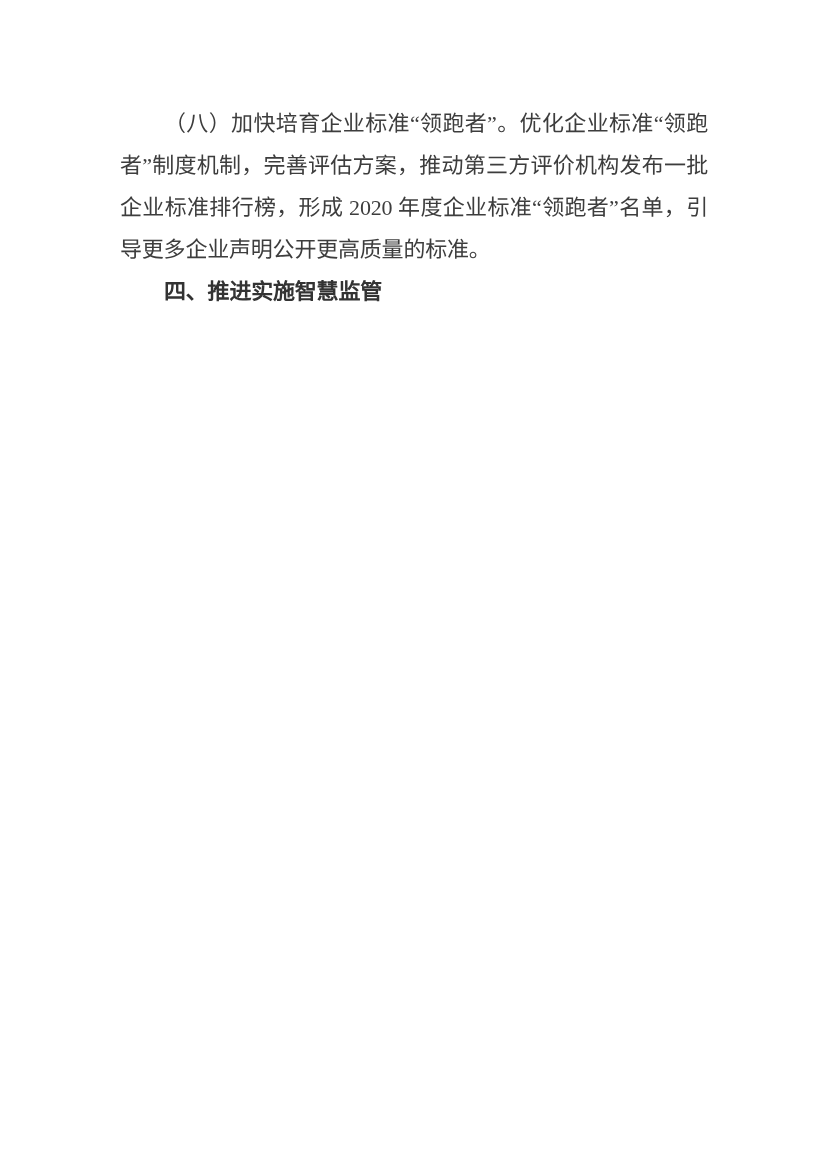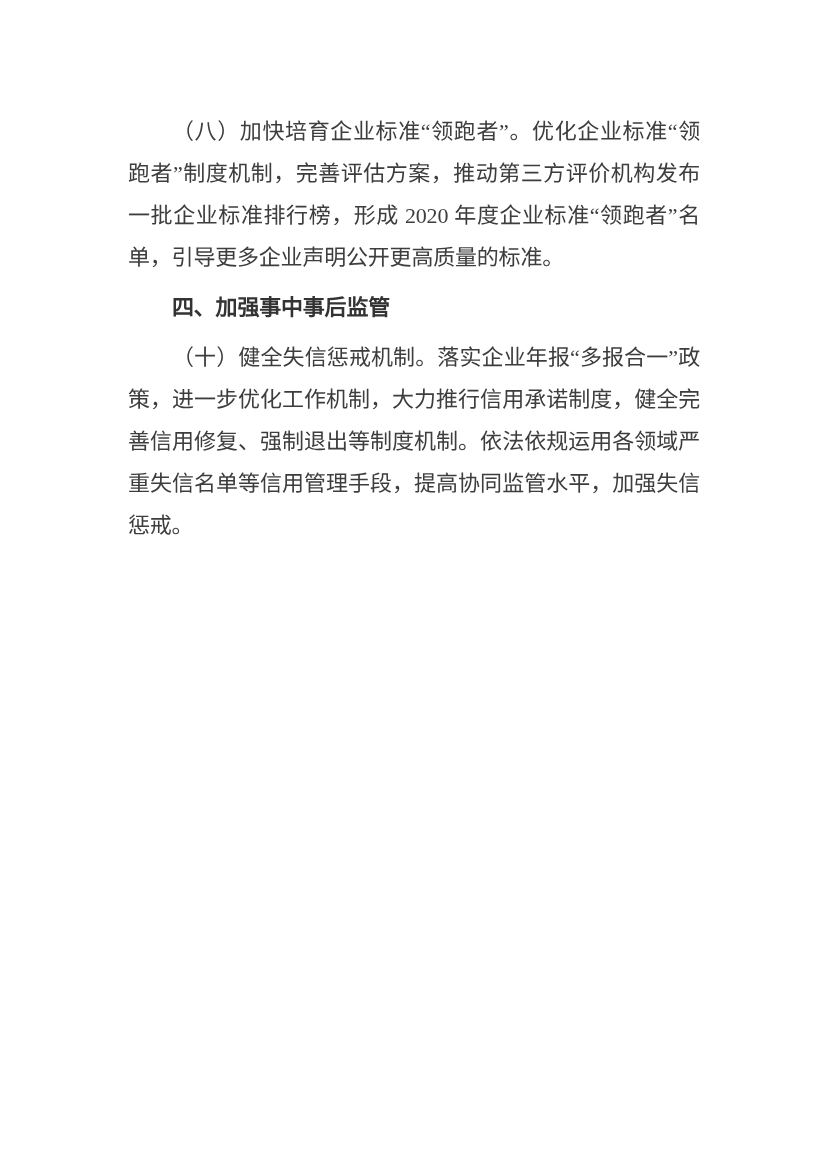--- a/index.html
+++ b/index.html
@@ -21,21 +21,21 @@
     padding: 103px 119px 0 120px;
     font-family: "Liberation Serif", "DejaVu Serif", serif;
     font-size: 22px;
     letter-spacing: -0.2px;
     line-height: 42px;
     color: var(--ink, #3d3d3d);
     text-align: justify;
     text-justify: inter-ideograph;
   }
   .content p, .content h2 {
-    margin: 8px;
+    margin: 0;
     padding: 0;
     text-indent: 2em;
   }
   .section-heading {
     font-family: "Liberation Sans", "DejaVu Sans", sans-serif;
     font-weight: 700;
     font-size: 22px;
     line-height: 42px;
     color: var(--heading, #333333);
   }
@@ -43,20 +43,19 @@
   .seg-red   { color: var(--red, #d0332b); }
 </style>
 </head>
 <body>
 
 <div class="page" style="--paper: #ffffff; --ink: #3d3d3d; --heading: #333333; --red: #d0332b;">
   <main class="content">
 
     <p class="body-text">（八）加快培育企业标准“领跑者”。优化企业标准“领跑者”制度机制，完善评估方案，推动第三方评价机构发布一批企业标准排行榜，形成 2020 年度企业标准“领跑者”名单，引导更多企业声明公开更高质量的标准。</p>
 
-    <h2 class="section-heading">四、加强事中事后监管</h2>
+    <h2 class="section-heading">四、推进实施智慧监管</h2>
 
 
-    <p class="body-text">（十）健全失信惩戒机制。落实企业年报“多报合一”政策，进一步优化工作机制，大力推行信用承诺制度，健全完善信用修复、强制退出等制度机制。依法依规运用各领域严重失信名单等信用管理手段，提高协同监管水平，加强失信惩戒。</p>
 
 
   </main>
 </div>
 
 </body></html>

